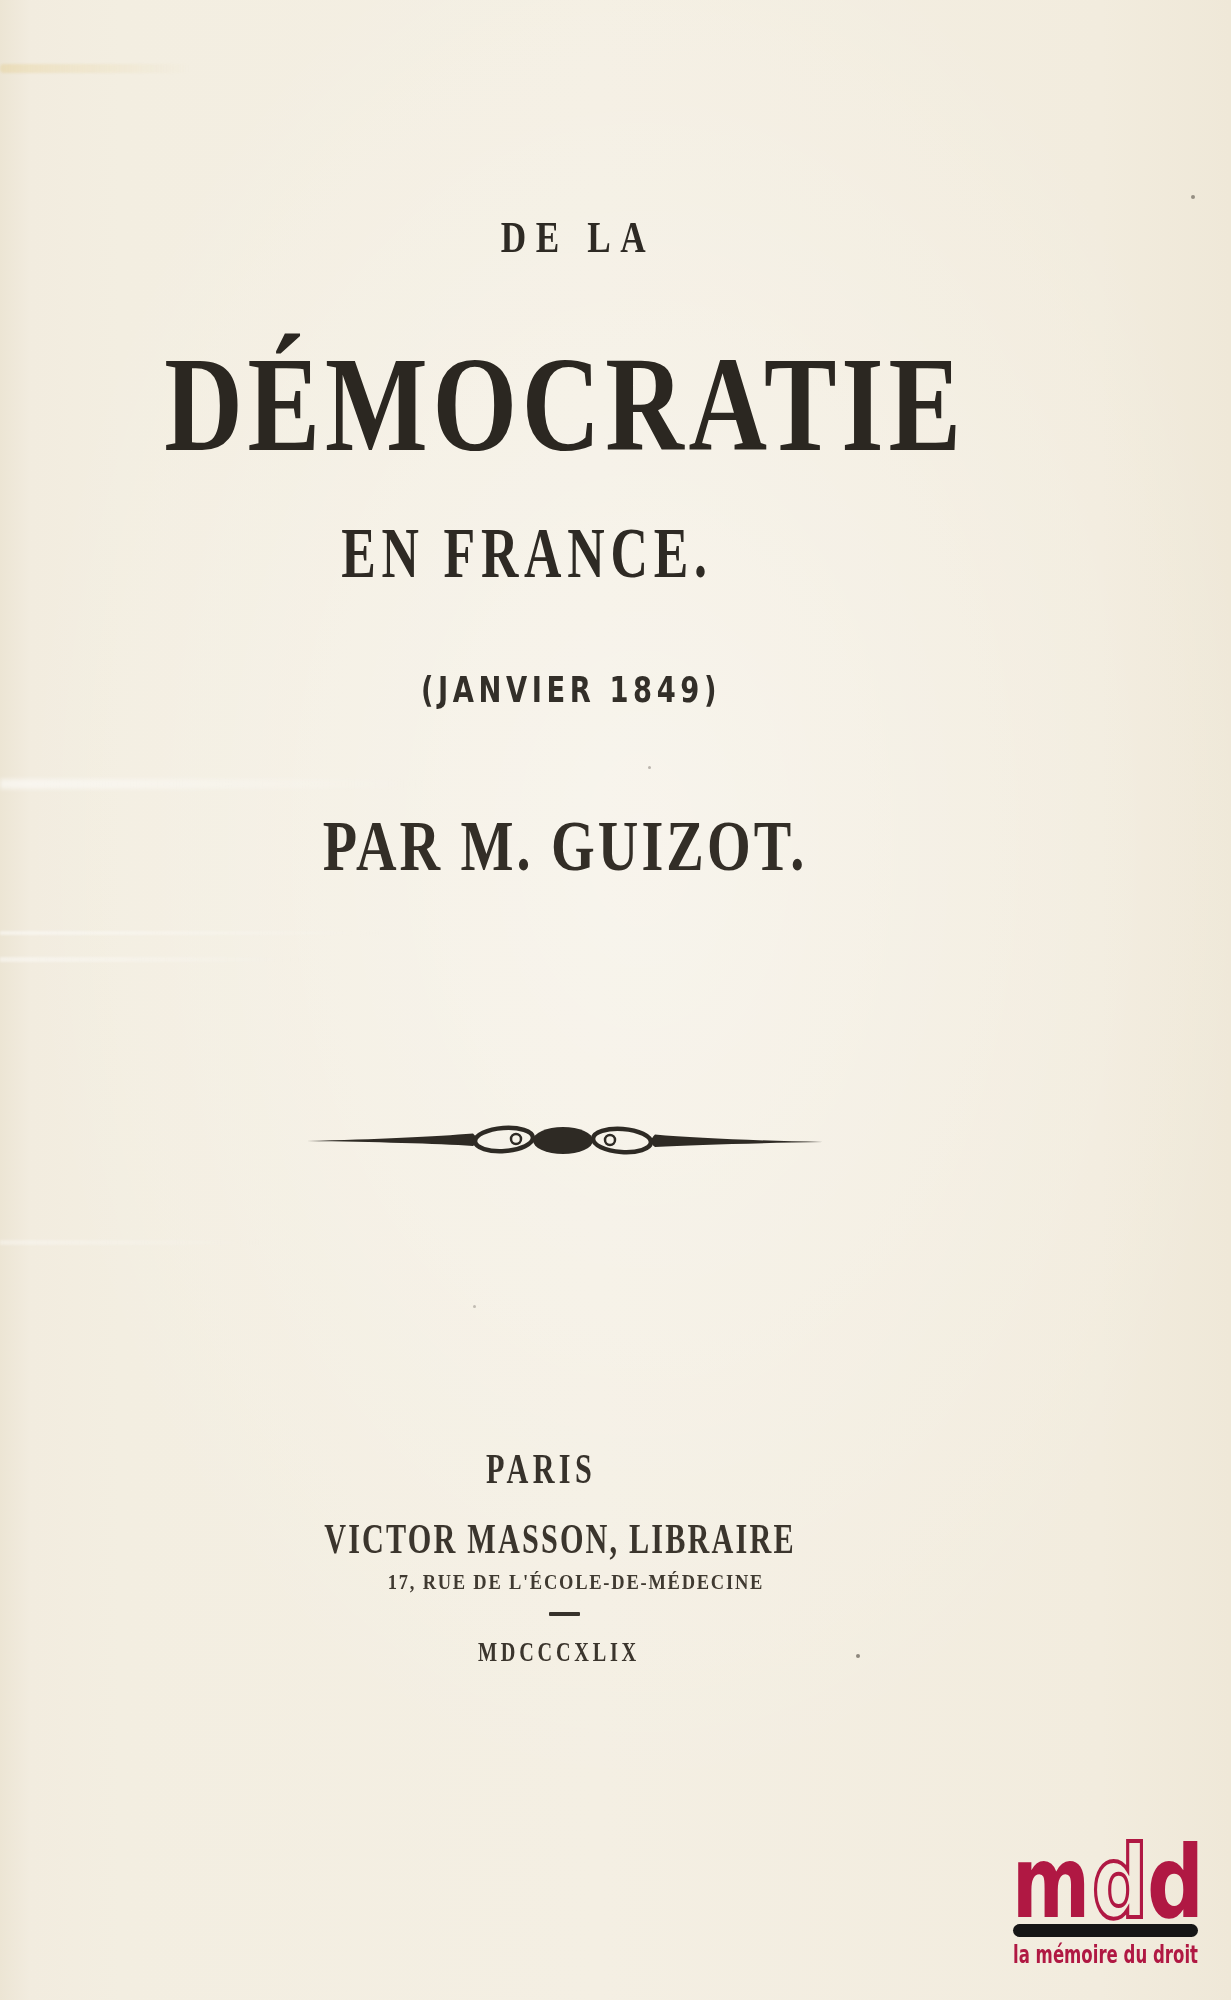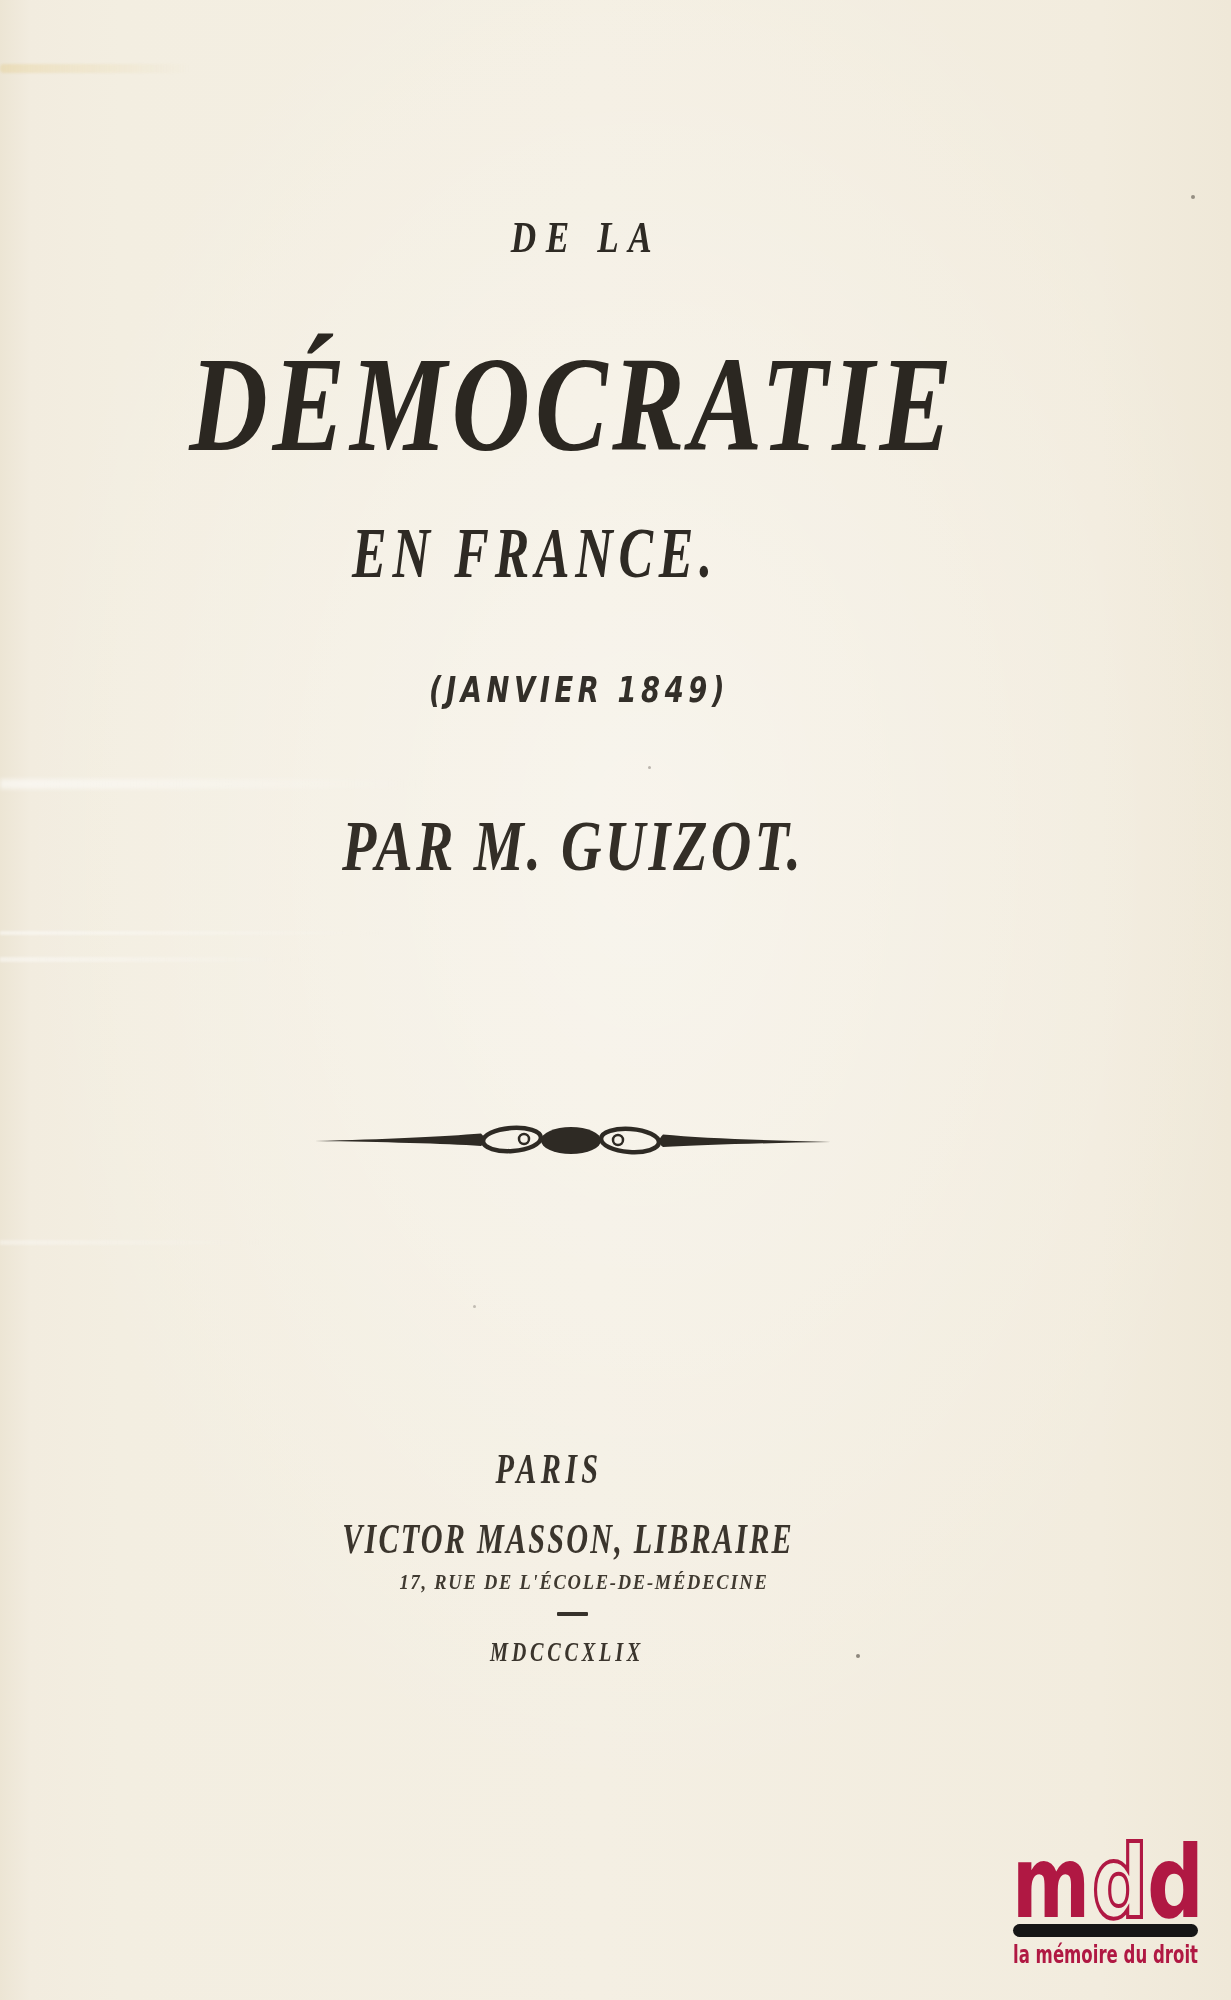--- a/index.html
+++ b/index.html
@@ -21,21 +21,21 @@
   .streak.s2{left:0;top:779px;width:430px;height:10px;background:linear-gradient(90deg,rgba(255,255,255,0.55),rgba(255,255,255,0));filter:blur(2px);}
   .streak.s3{left:0;top:931px;width:380px;height:4px;background:linear-gradient(90deg,rgba(255,255,255,0.5),rgba(255,255,255,0));filter:blur(1px);}
   .streak.s4{left:0;top:957px;width:300px;height:5px;background:linear-gradient(90deg,rgba(255,255,255,0.45),rgba(255,255,255,0));filter:blur(1px);}
   .streak.s5{left:0;top:1240px;width:260px;height:5px;background:linear-gradient(90deg,rgba(255,255,255,0.35),rgba(255,255,255,0));filter:blur(1px);}
   .speck{position:absolute;border-radius:50%;background:#4a433a;pointer-events:none;}
   .speck.p1{left:1191px;top:195px;width:4px;height:4px;opacity:.55;}
   .speck.p2{left:856px;top:1654px;width:4px;height:4px;opacity:.6;}
   .speck.p3{left:648px;top:766px;width:3px;height:3px;opacity:.35;}
   .speck.p4{left:473px;top:1305px;width:3px;height:3px;opacity:.3;}
 
-  .column{position:absolute;left:8px;top:0;width:1130px;height:100%;font-style:italic;}
+  .column{position:absolute;left:0;top:0;width:1130px;height:100%;}
   .line{
     position:absolute;left:0;width:100%;
     text-align:center;line-height:1;white-space:nowrap;
     transform-origin:50% 50%;
   }
   .pretitle{top:216px;font-size:44px;font-weight:700;letter-spacing:12px;transform:translateX(13px) scaleX(0.80);}
   .title{top:336px;font-size:136px;font-weight:700;letter-spacing:6px;margin:0;color:#2b2721;transform:scaleX(0.80);}
   .subtitle{top:517px;font-size:72px;font-weight:700;letter-spacing:8px;transform:translateX(-38px) scaleX(0.72);}
   .datenote{top:672px;font-size:36px;font-weight:700;letter-spacing:6px;font-family:"DejaVu Sans","Liberation Sans",sans-serif;color:#332f29;transform:translateX(6px) scaleX(0.76);}
   .byline{top:810px;font-size:72px;font-weight:700;letter-spacing:4px;color:#332e27;transform:scaleX(0.78);}

